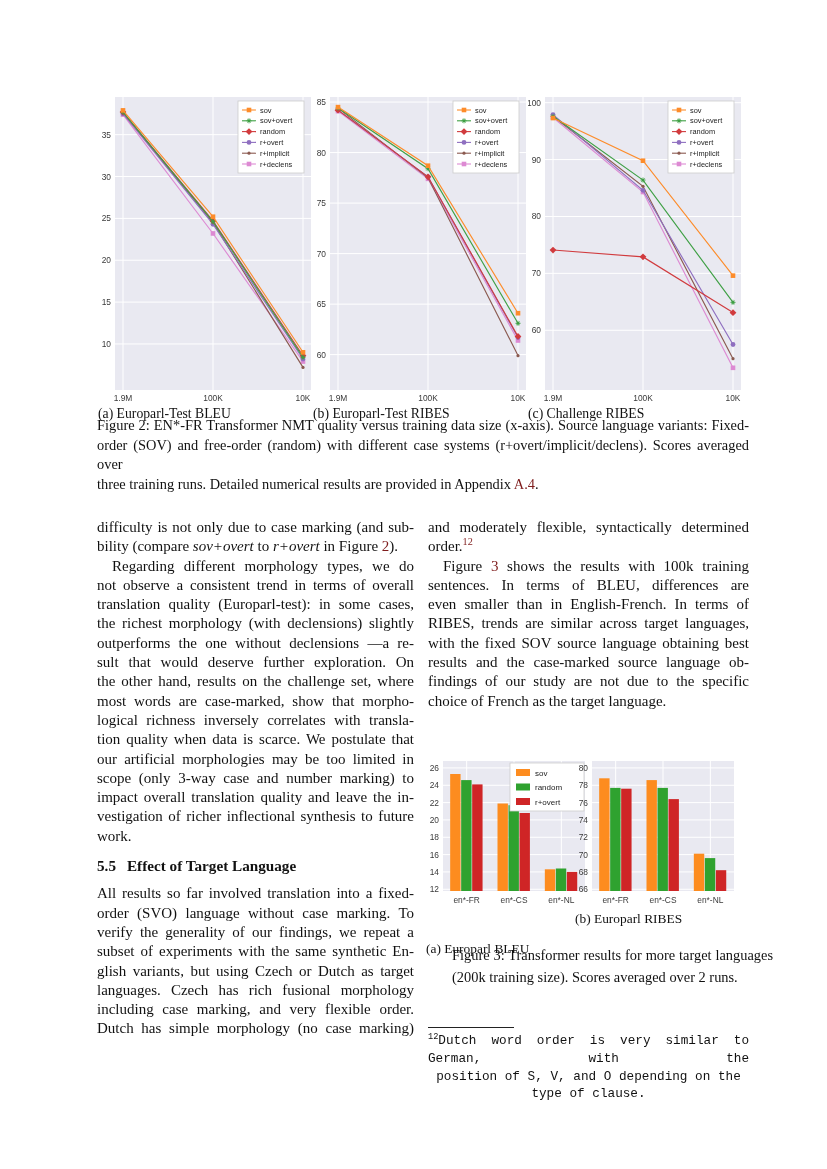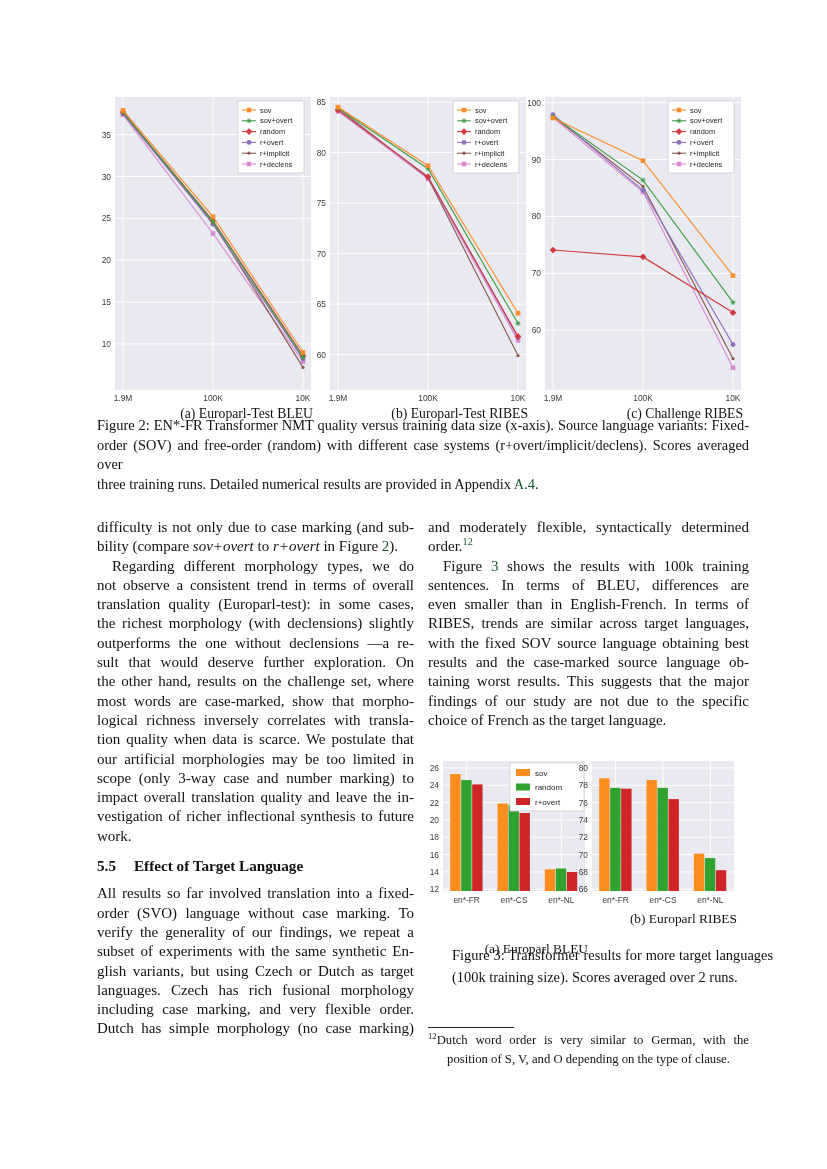--- a/index.html
+++ b/index.html
@@ -5,29 +5,29 @@
   html,body{margin:0;padding:0;background:#888;}
   .page{position:relative;width:827px;height:1169px;background:#ffffff;overflow:hidden;
         font-family:"Liberation Serif",serif;color:#111;}
   .abs{position:absolute;}
   svg{display:block;}
   .tl{min-height:19.3px;}
   .body-text{font-size:15px;line-height:19.3px;text-align:justify;}
   .body-text .j{text-align:justify;text-align-last:justify;}
   .body-text .l{text-align:left;text-align-last:left;}
   .ind{text-indent:15px;}
-  .link{color:#14532d;}
+  .link{color:#7f1d1d;}
   sup{font-size:68%;vertical-align:super;line-height:0;}
   .caption{font-size:14.4px;line-height:19.6px;}
   .caption .j{text-align:justify;text-align-last:justify;}
   .caption .l{text-align:left;}
-  .subcap{font-size:13.7px;text-align:right;}
-  .heading{font-weight:bold;font-size:15.2px;margin:10px 0 9px 0;display:flex;gap:18px;}
+  .subcap{font-size:13.7px;text-align:left;}
+  .heading{font-weight:bold;font-size:15.2px;margin:10px 0 9px 0;display:flex;gap:11px;}
   .fnrule{border-top:1.2px solid #222;}
-  .footnote{font-size:12.7px;line-height:17.8px;}
+  .footnote{font-size:12.7px;line-height:17.8px;font-family:Liberation Mono, monospace;}
   .footnote .j{text-align:justify;text-align-last:justify;}
   .footnote .l{text-align:center;}
 </style>
 </head>
 <body>
 
 <div class="page">
 
   <svg class="abs" style="left:98px;top:93px;" width="215" height="312">
       <rect x="17" y="4" width="196" height="293" fill="#e9e9f1"></rect>
@@ -285,21 +285,20 @@
         <div class="tl j"><span>and moderately flexible, syntactically determined</span></div>
         <div class="tl l"><span>order.</span><sup class="link">12</sup></div>
       </div>
     <div>
         <div class="tl j ind"><span>Figure </span><span class="link">3</span><span> shows the results with 100k training</span></div>
         <div class="tl j"><span>sentences.  In terms of BLEU, differences are</span></div>
         <div class="tl j"><span>even smaller than in English-French. In terms of</span></div>
         <div class="tl j"><span>RIBES, trends are similar across target languages,</span></div>
         <div class="tl j"><span>with the fixed SOV source language obtaining best</span></div>
         <div class="tl j"><span>results and the case-marked source language ob-</span></div>
-        <div class="tl j"><span>taining worst results. This suggests that the major</span></div>
         <div class="tl j"><span>findings of our study are not due to the specific</span></div>
         <div class="tl l"><span>choice of French as the target language.</span></div>
       </div>
   </div>
 
   <svg class="abs" style="left:424px;top:753px;" width="164" height="152">
       <rect x="19" y="8" width="142" height="130" fill="#e9e9f1"></rect>
       <line x1="19" y1="136.26666666666668" x2="161" y2="136.26666666666668" stroke="#ffffff" stroke-width="1"></line>
       <text x="15" y="139.26666666666668" text-anchor="end" font-family="Liberation Sans,sans-serif" font-size="8.4" fill="#3a3a3a">12</text>
       <line x1="19" y1="118.93333333333334" x2="161" y2="118.93333333333334" stroke="#ffffff" stroke-width="1"></line>
@@ -372,21 +371,21 @@
       <rect x="120.83333333333334" y="100.7" width="10.4" height="37.3" fill="#fd8c1f"></rect>
       <rect x="131.83333333333334" y="105.1" width="10.4" height="32.9" fill="#2fa22f"></rect>
       <rect x="142.83333333333334" y="117.2" width="10.4" height="20.8" fill="#cf2526"></rect>
     </svg>
 
   <div class="abs subcap" style="left:426px;top:941px;width:162px;font-size:13.4px;">(a) Europarl BLEU</div>
   <div class="abs subcap" style="left:575px;top:911px;width:162px;font-size:13.4px;">(b) Europarl RIBES</div>
 
   <div class="abs caption" style="left:452px;top:945px;width:321px;line-height:21.5px;">
       <div class="tl j"><span>Figure 3: Transformer results for more target languages</span></div>
-      <div class="tl l"><span>(100k training size). Scores averaged over 2 runs.</span></div>
+      <div class="tl l"><span>(200k training size). Scores averaged over 2 runs.</span></div>
     </div>
 
   <div class="abs fnrule" style="left:428px;top:1027px;width:86px;"></div>
   <div class="abs footnote" style="left:428px;top:1032px;width:321px;">
       <div class="tl j"><sup>12</sup><span>Dutch word order is very similar to German, with the</span></div>
       <div class="tl l"><span>position of S, V, and O depending on the type of clause.</span></div>
     </div>
 
 </div>
 

